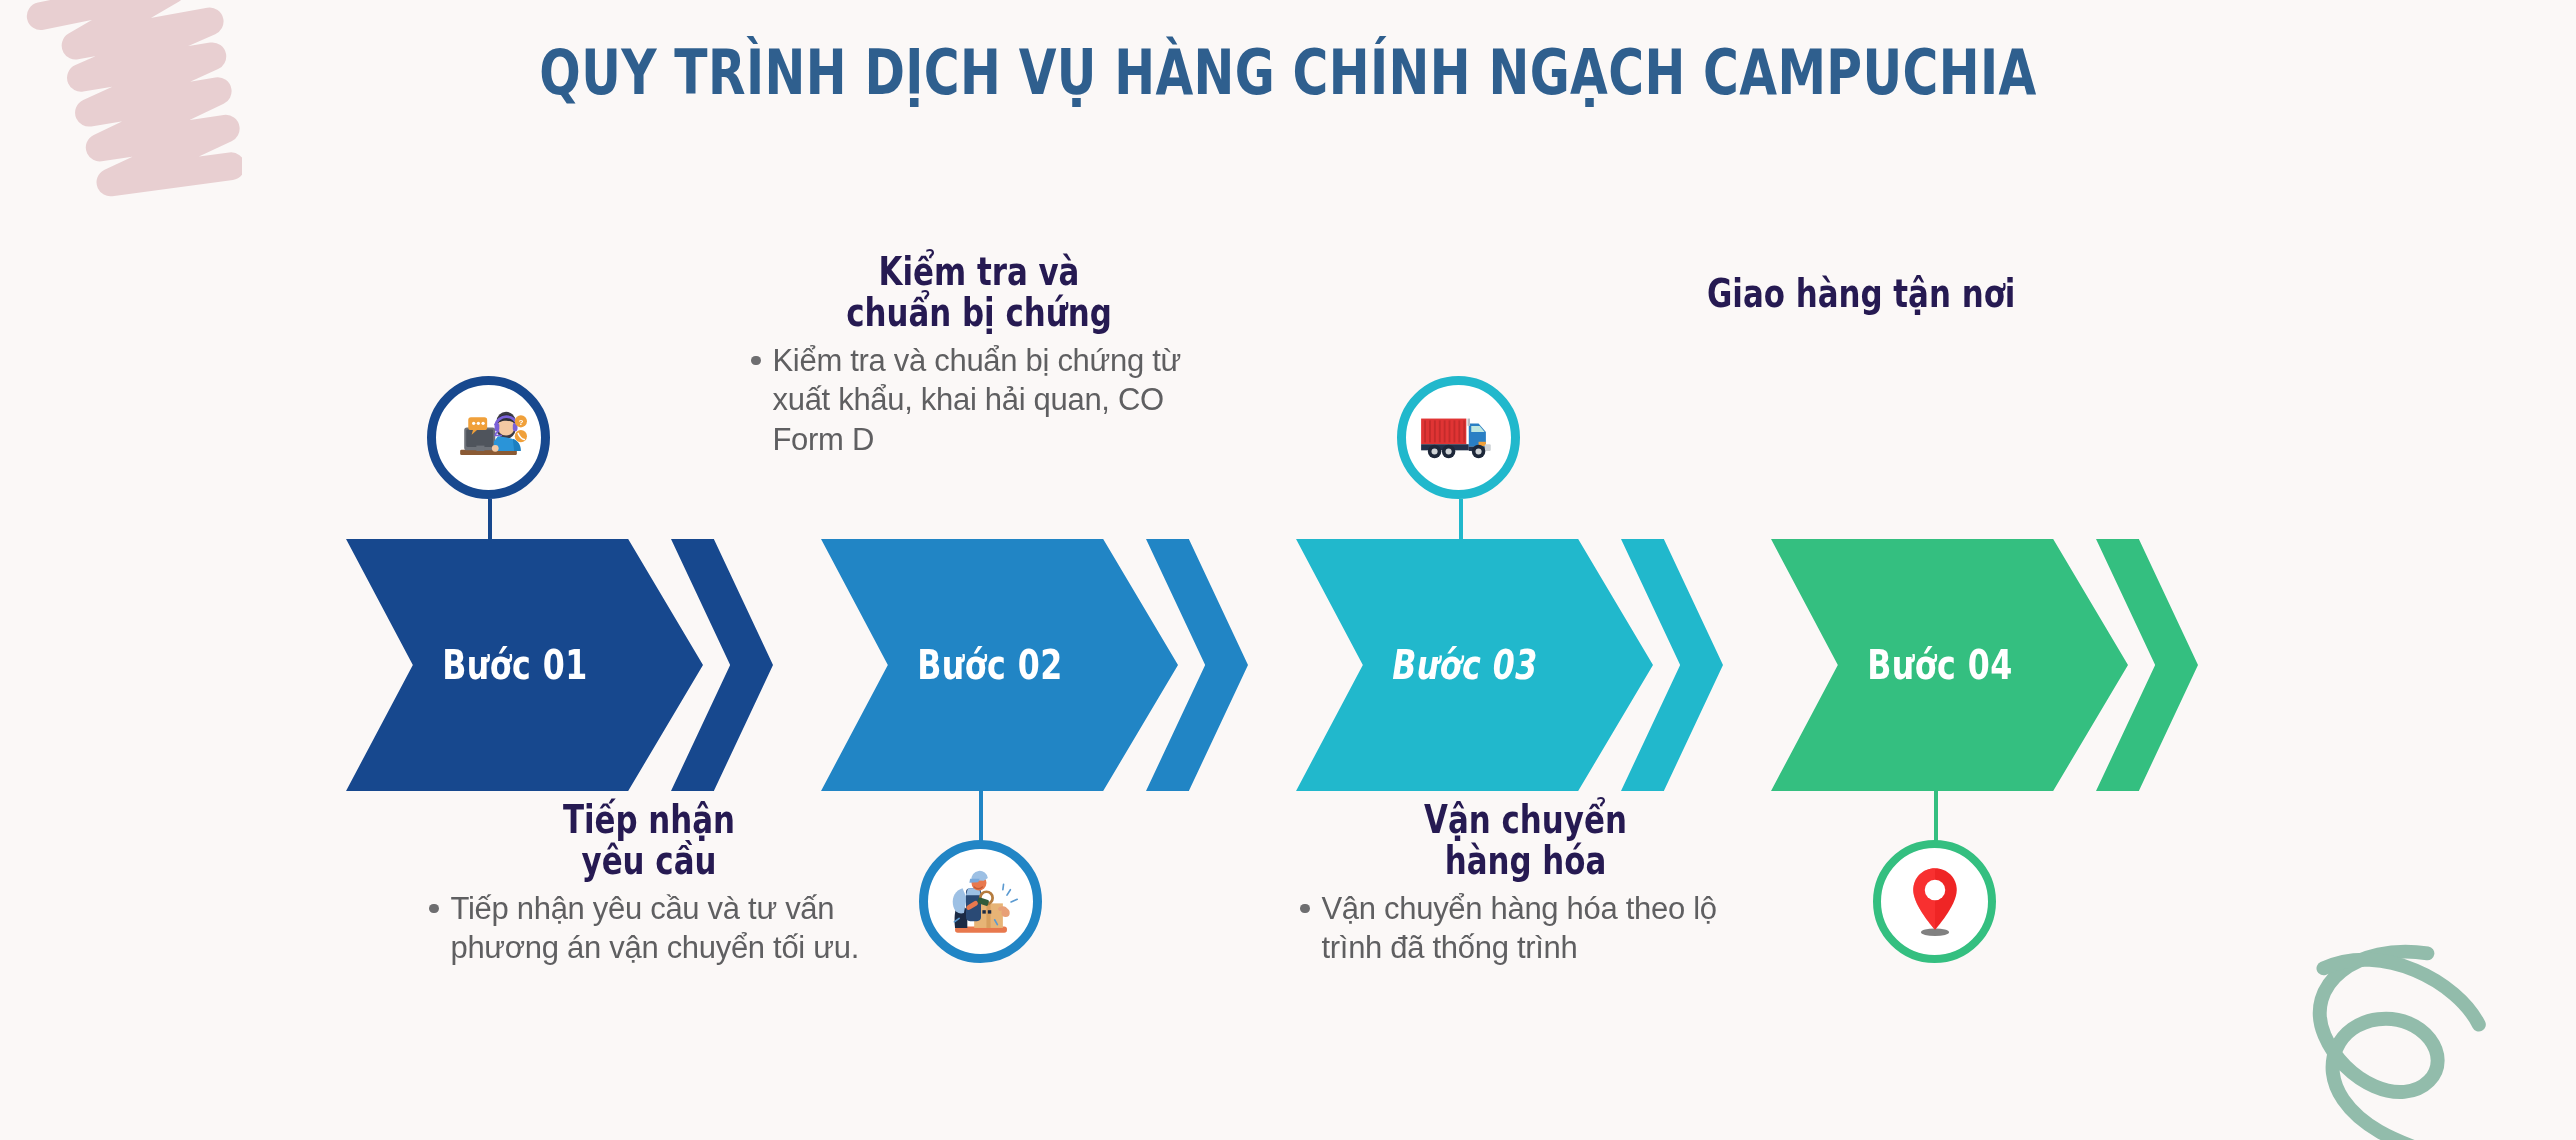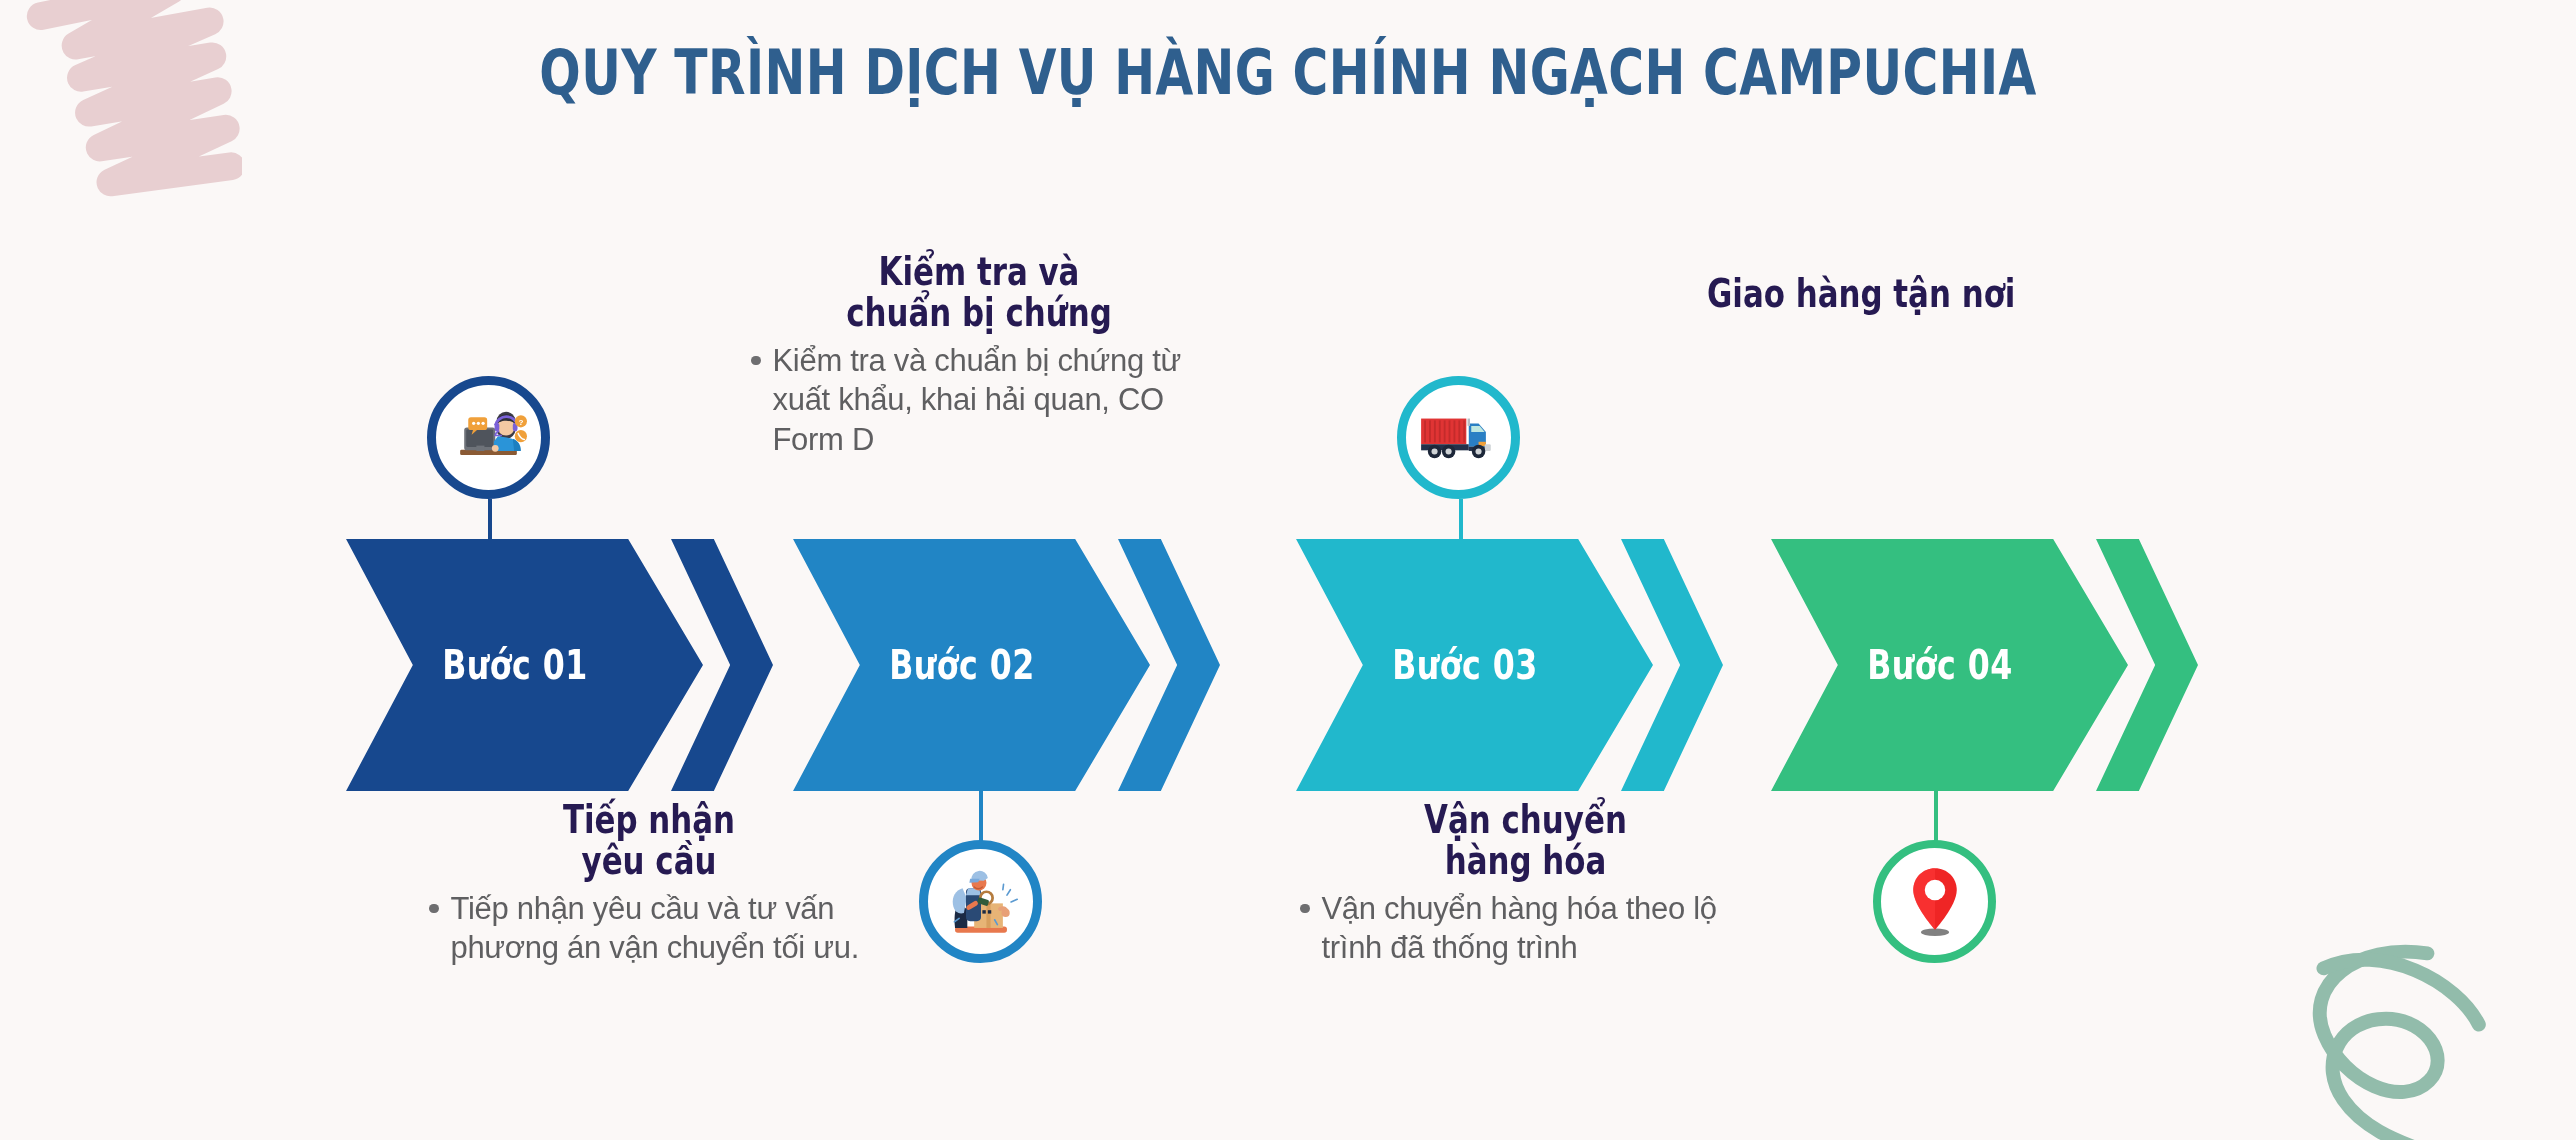--- a/index.html
+++ b/index.html
@@ -103,27 +103,27 @@
   <div class="title">QUY TRÌNH DỊCH VỤ HÀNG CHÍNH NGẠCH CAMPUCHIA</div>
 
   <div class="band-row">
 
     <div class="band" style="left:338px;width:429px;">
       <div class="big" style="width:365px;background:#17488e;"></div>
       <div class="chev" style="left:333px;width:102px;background:#17488e;"></div>
       <div class="band-label" style="left:0;width:354px;">Bước 01</div>
     </div>
 
-    <div class="band" style="left:785px;width:429px;text-align:right;">
+    <div class="band" style="left:813px;width:429px;text-align:right;">
       <div class="big" style="width:365px;background:#2185c5;"></div>
       <div class="chev" style="left:333px;width:102px;background:#2185c5;"></div>
       <div class="band-label" style="left:0;width:354px;">Bước 02</div>
     </div>
 
-    <div class="band" style="left:1288px;width:429px;">
+    <div class="band" style="left:1288px;width:429px;font-style:italic;">
       <div class="big" style="width:365px;background:#21b8cc;"></div>
       <div class="chev" style="left:333px;width:102px;background:#21b8cc;"></div>
       <div class="band-label" style="left:0;width:354px;">Bước 03</div>
     </div>
 
     <div class="band" style="left:1763px;width:429px;">
       <div class="big" style="width:365px;background:#34bf80;"></div>
       <div class="chev" style="left:333px;width:102px;background:#34bf80;"></div>
       <div class="band-label" style="left:0;width:354px;">Bước 04</div>
     </div>

